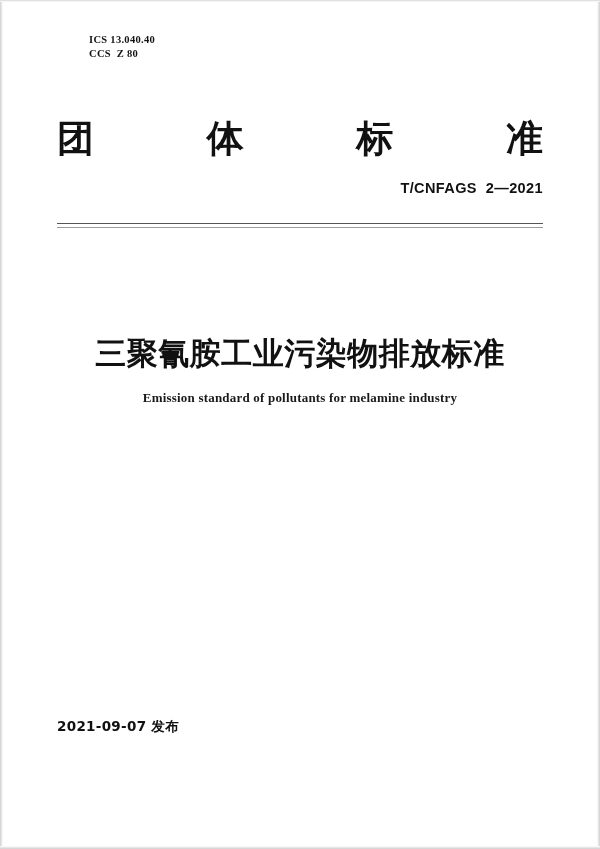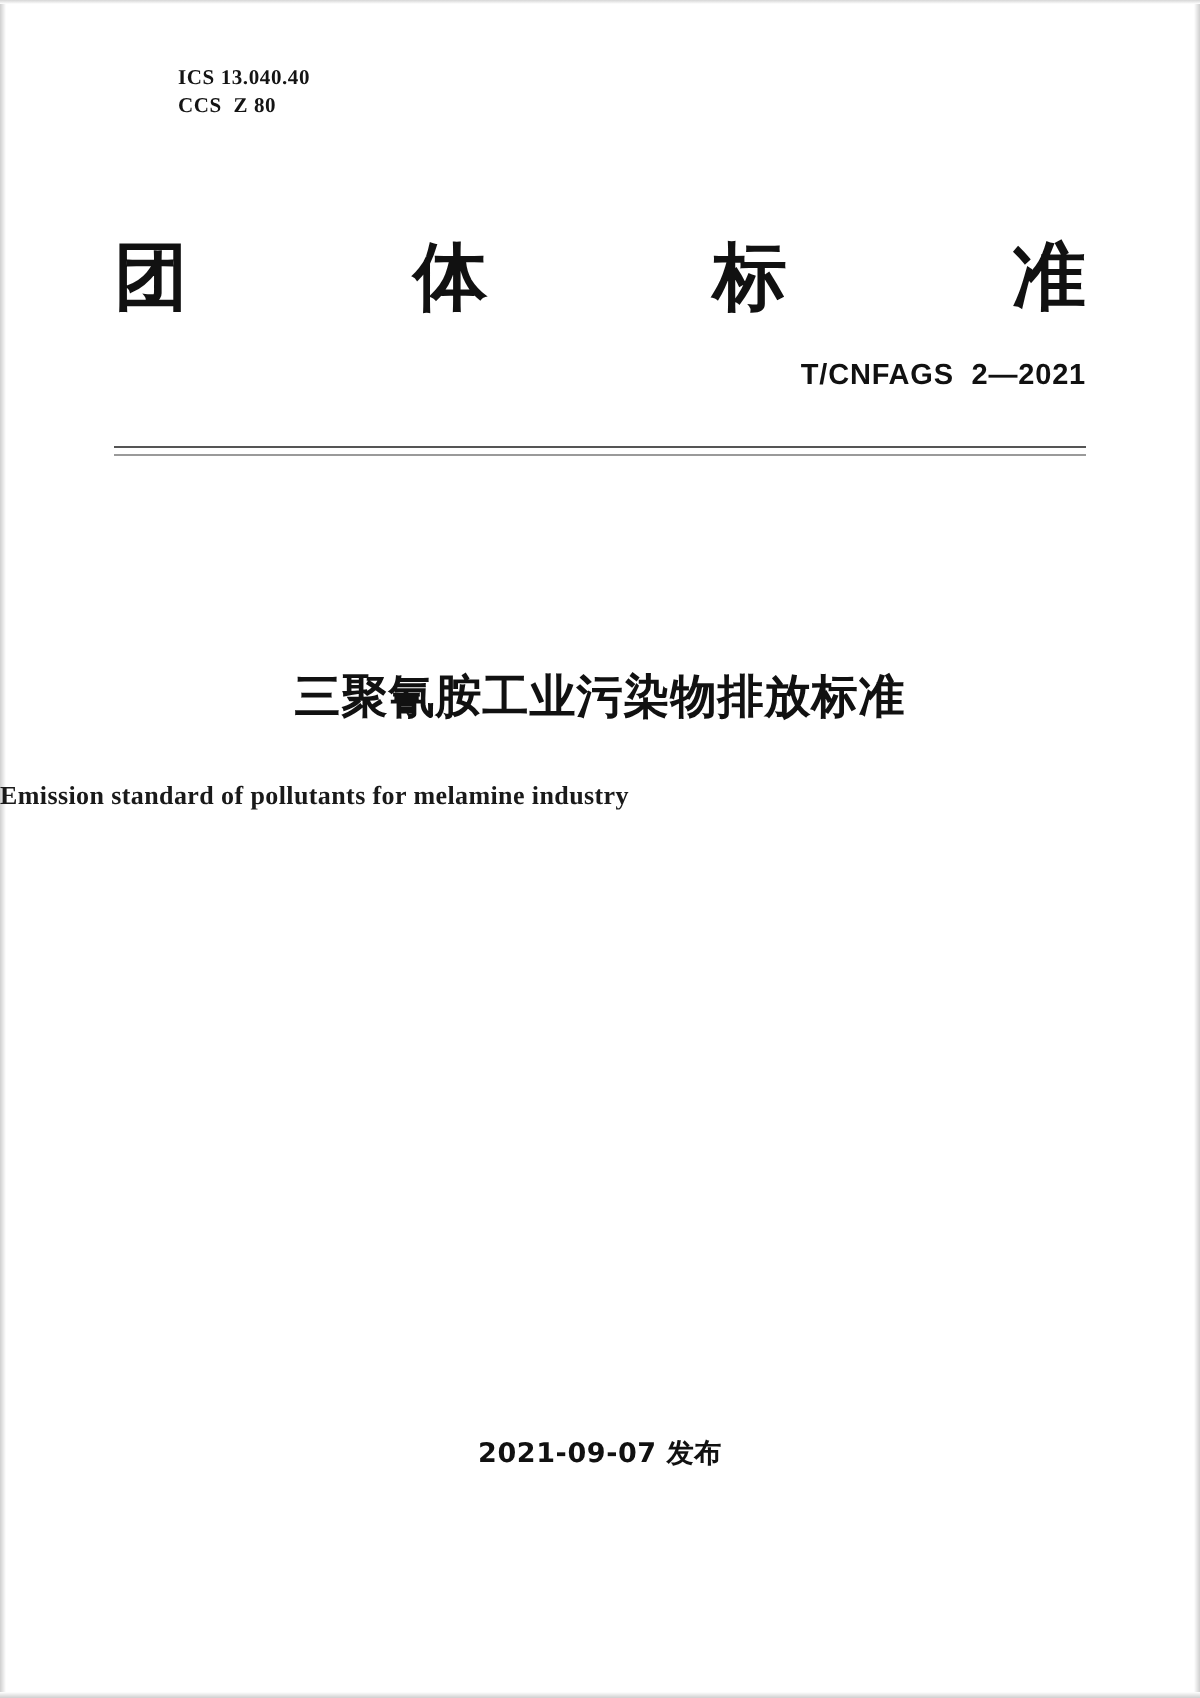--- a/index.html
+++ b/index.html
@@ -111,46 +111,46 @@
     background: #9a9a9a;
   }
 
   .doc-title-cn {
     position: absolute;
     left: 0;
     top: 333px;
     width: 600px;
     text-align: center;
     font-family: "DejaVu Sans", sans-serif;
-    font-size: 23px;
+    font-size: 31px;
     font-weight: bold;
     color: #111111;
     letter-spacing: 0.5px;
   }
 
   .doc-title-en {
     position: absolute;
     left: 0;
     top: 390px;
     width: 600px;
-    text-align: left;
+    text-align: center;
     font-family: "Liberation Serif", serif;
     font-size: 13px;
     font-weight: bold;
     color: #1a1a1a;
     letter-spacing: 0.2px;
   }
 
   .footer {
     position: absolute;
     left: 57px;
     top: 718px;
     width: 486px;
     display: flex;
-    justify-content: center;
+    justify-content: space-between;
     font-family: "DejaVu Sans", sans-serif;
     font-size: 13.5px;
     font-weight: bold;
     color: #111111;
     letter-spacing: 0.3px;
   }
   .footer span {
     white-space: pre;
   }
 </style>

